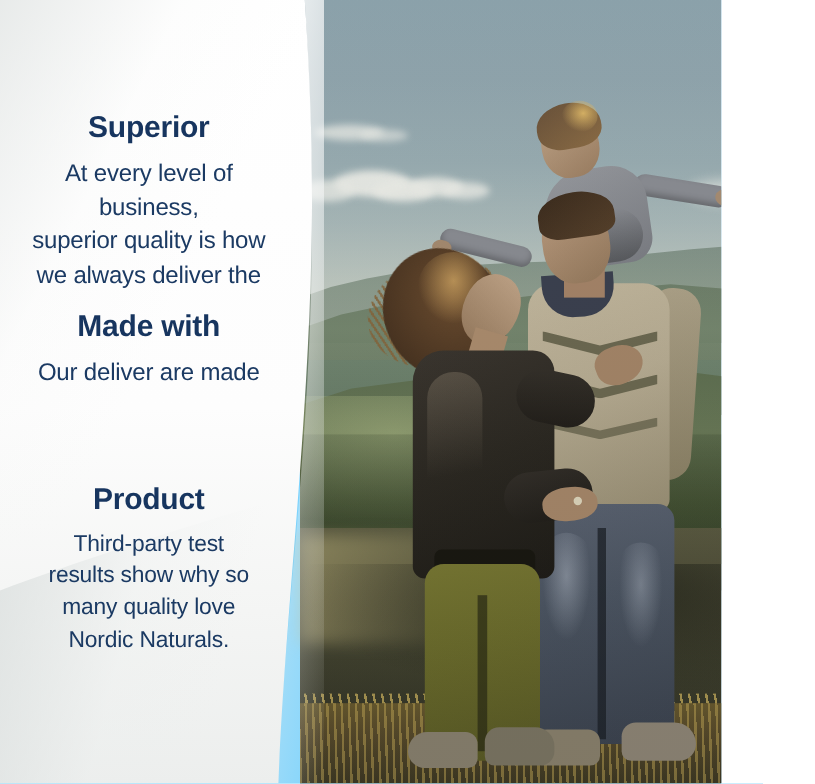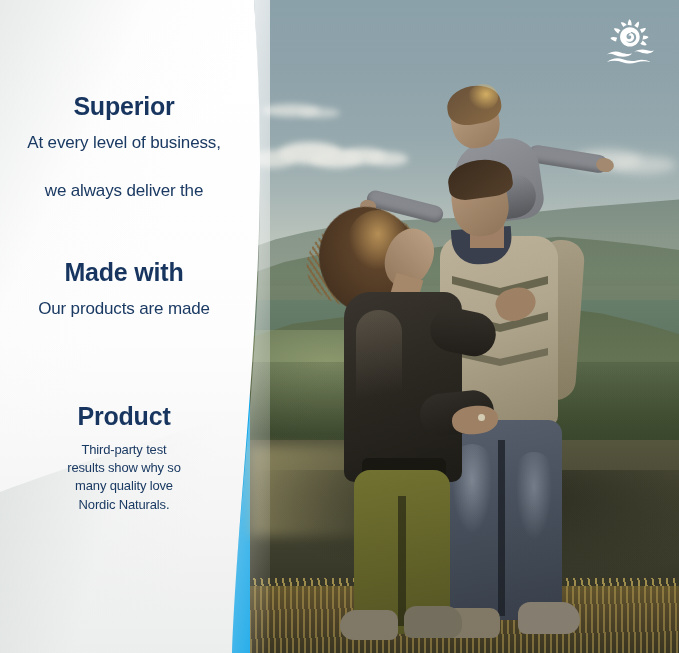--- a/index.html
+++ b/index.html
@@ -1,21 +1,21 @@
 <!DOCTYPE html>
 <html><head>
 <meta charset="utf-8">
 <style>
   html,body{margin:0;padding:0;}
   body{
     width:679px;height:653px;overflow:hidden;
     font-family:"Liberation Sans","DejaVu Sans",sans-serif;
     background:#ffffff;
   }
-  #stage{position:relative;width:679px;height:653px;overflow:hidden;background:#0ea5e9;}
+  #stage{position:relative;width:601px;height:653px;overflow:hidden;background:#7dd3fc;}
 
   
   .photo{position:absolute;inset:0;overflow:hidden;}
 
   .sky{
     position:absolute;left:0;top:0;width:679px;height:300px;
     background:linear-gradient(180deg,#8fa6b0 0%, #93a8b1 22%, #9cb0b6 45%, #adbdbe 62%, #c3cdc6 78%, #d3d9cd 92%, #d8dccd 100%);
   }
   .cloud{position:absolute;background:#f2f3ee;border-radius:50%;filter:blur(3px);opacity:.95;}
   .c1{left:262px;top:104px;width:58px;height:13px;opacity:.75;}
@@ -194,24 +194,24 @@
   .content{position:absolute;left:0;top:0;width:256px;height:653px;}
   .block{position:absolute;width:216px;left:16px;text-align:center;}
   .blk1{top:92px;}
   .blk2{top:258px;}
   .blk3{top:402px;}
   .heading{
     margin:0;color:#17355f;font-weight:700;font-size:25px;line-height:1.18;
     letter-spacing:-.2px;
   }
   .body{
-    margin:9px 0 0 0;color:#1b3a63;font-size:17px;line-height:1.42;
+    margin:9px 0 0 0;color:#1b3a63;font-size:20px;line-height:1.42;
     font-weight:400;letter-spacing:-.15px;
   }
-  .blk3 .body{font-size:13px;}
+  .blk3 .body{font-size:19px;}
 
   
   .logo{position:absolute;left:604px;top:18px;width:52px;height:48px;}
 </style>
 </head>
 <body>
 
 <div id="stage">
 
   <div class="photo">
@@ -292,31 +292,31 @@
   <div class="panel-sheen"></div>
 
   <div class="content">
 
     <div class="block blk1">
       <h2 class="heading">
         <span>Superior</span><br>
       </h2>
       <p class="body">
         <span>At every level of business,</span><br>
-        <br>
+        <span>superior quality is how</span><br>
         <span>we always deliver the</span><br>
       </p>
     </div>
 
     <div class="block blk2">
       <h2 class="heading">
         <span>Made with</span><br>
       </h2>
       <p class="body">
-        <span>Our products are made</span><br>
+        <span>Our deliver are made</span><br>
         <br>
       </p>
     </div>
 
     <div class="block blk3">
       <h2 class="heading">
         <span>Product</span><br>
       </h2>
       <p class="body">
         <span>Third-party test</span><br>

